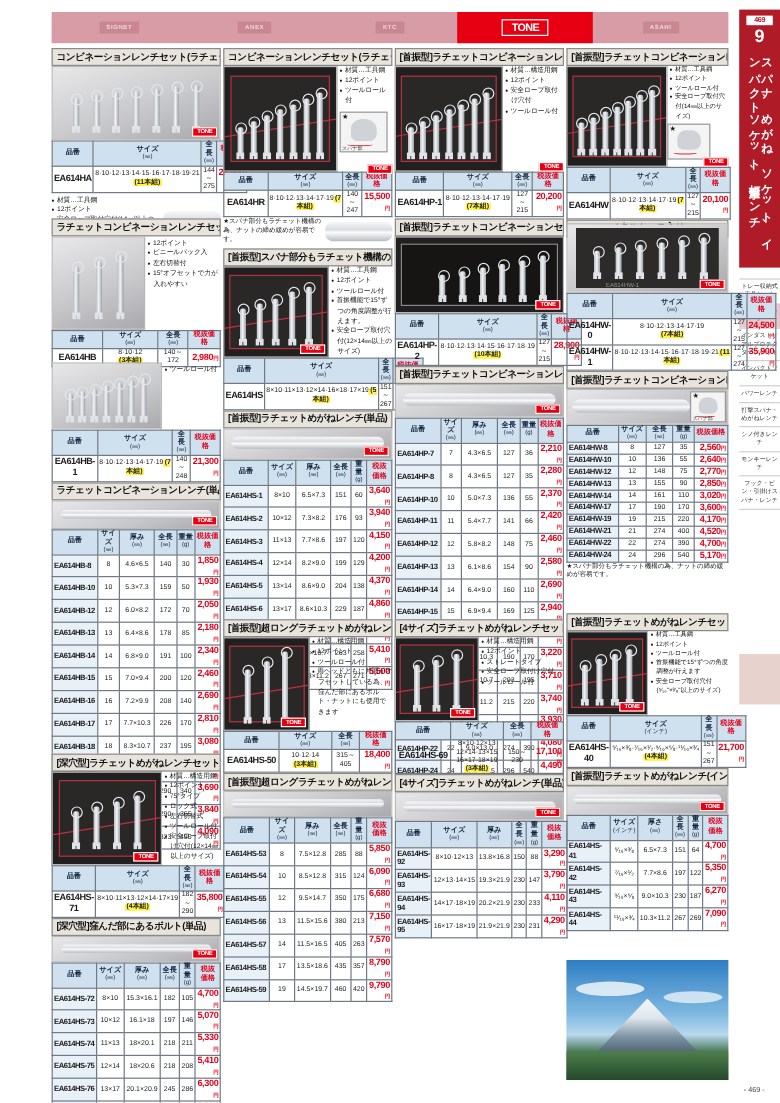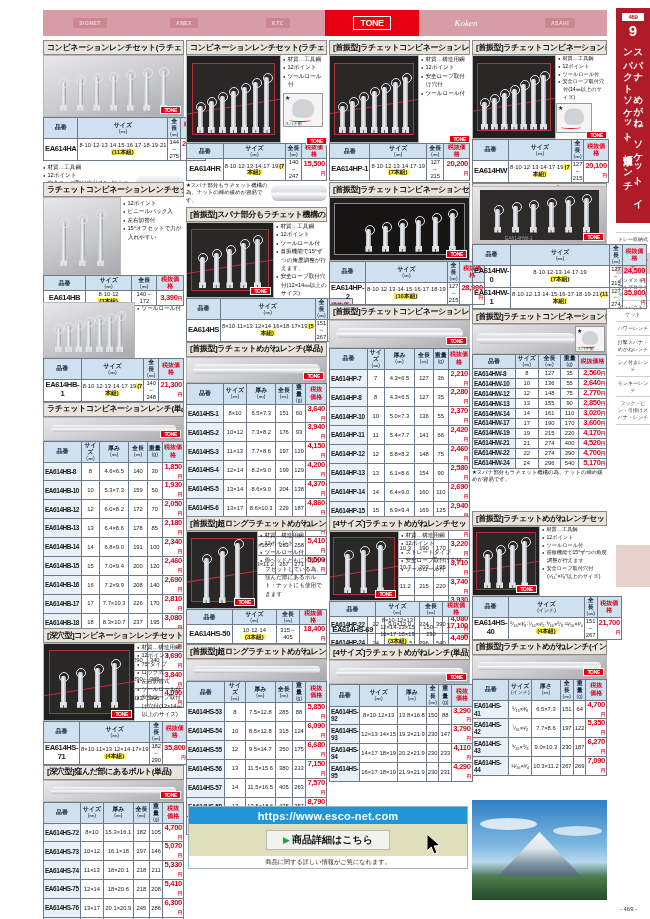--- a/index.html
+++ b/index.html
@@ -177,23 +177,20 @@
     <div class="brandcell">
       <span class="logo-chip">ANEX</span>
     </div>
     <div class="brandcell">
       <span class="logo-chip">KTC</span>
     </div>
     <div class="brandcell active">
       <span class="logo-tone">TONE</span>
     </div>
     <div class="brandcell">
-      <span class="logo-script">Koken</span>
-    </div>
-    <div class="brandcell">
       <span class="logo-chip">ASAHI</span>
     </div>
   </div>
 
   <div class="rightrail">
     <div class="redtab">
       <div class="pagenum">469</div>
       <div class="chapnum">9</div>
       <div class="vtext">スパナ、めがね、ソケット、インパクトソケット、打撃用レンチ</div>
     </div>
@@ -274,21 +271,21 @@
           <tr>
         <th style="width:30%">品番</th>
         <th style="width:33%"><span>サイズ</span><span class="sub">(㎜)</span></th>
         <th style="width:18%"><span>全長</span><span class="sub">(㎜)</span></th>
         <th class="price" style="width:19%">税抜価格</th>
       </tr>
       <tr>
         <td class="bigcode">EA614HB</td>
         <td><span>8·10·12</span><br><span class="hl">(3本組)</span></td>
         <td>140～172</td>
-        <td class="price"><span>3,390</span><span class="yen">円</span></td>
+        <td class="price"><span>2,980</span><span class="yen">円</span></td>
       </tr>
     </tbody>
       </table>
   </div>
 
   <div class="col" style="left:43px; top:302px; width:141px;">
     <div style="display:flex;">
       <div class="photo light" style="width:92px;height:56px;">
         <div class="wrenchset" style="left:10%;right:10%;">
           <div class="wr" style="height:56%"></div>
@@ -439,21 +436,21 @@
             <td class="">10.0×14.5</td>
             <td class="">323</td>
             <td class="">495</td>
             <td class="price">4,090<span class="yen">円</span></td>
           </tr>
         </tbody>
     </table>
   </div>
 
   <div class="col" style="left:43px; top:628px; width:141px;">
-    <div class="sect-title">[深穴型]コンビネーションレンチセット</div>
+    <div class="sect-title">[深穴型]ラチェットめがねレンチセット</div>
     <div style="display:flex;">
       <div class="photo tray" style="width:92px;height:78px;">
         <div class="trayinner"></div>
           <div class="diag"></div>
         <div class="wrenchset" style="left:12%;right:12%;top:22%;bottom:20%;">
           <div class="wr" style="height:66%"></div>
             <div class="wr" style="height:74%"></div>
           <div class="wr" style="height:84%"></div>
             <div class="wr" style="height:94%"></div>
         </div>
@@ -1423,32 +1420,20 @@
             <td class="">¹¹⁄₁₆×³⁄₄</td>
             <td class="">10.3×11.2</td>
             <td class="">267</td>
             <td class="">269</td>
             <td class="price">7,090<span class="yen">円</span></td>
           </tr>
         </tbody>
     </table>
   </div>
 
-  <div class="webbox">
-    <div class="url">https://www.esco-net.com</div>
-    <div class="btnrow">
-      <span class="btn"><span class="play">▶</span><span>商品詳細はこちら</span></span>
-      <span class="cursor">
-        <svg width="16" height="22" viewBox="0 0 16 22" style="left:-2px;top:-2px;">
-          <polygon points="0,0 0,17 4.2,13 7,20 10,18.6 7.3,11.9 13,11.6" fill="#000" stroke="#fff" stroke-width="1"></polygon>
-        </svg>
-      </span>
-    </div>
-    <div class="cap">商品に関する詳しい情報がご覧になれます。</div>
-  </div>
 
   <div class="fuji">
     <div class="cloud1"></div>
       <div class="cloud2"></div>
     <div class="mt"></div>
       <div class="field"></div>
   </div>
 
 </div>
 

